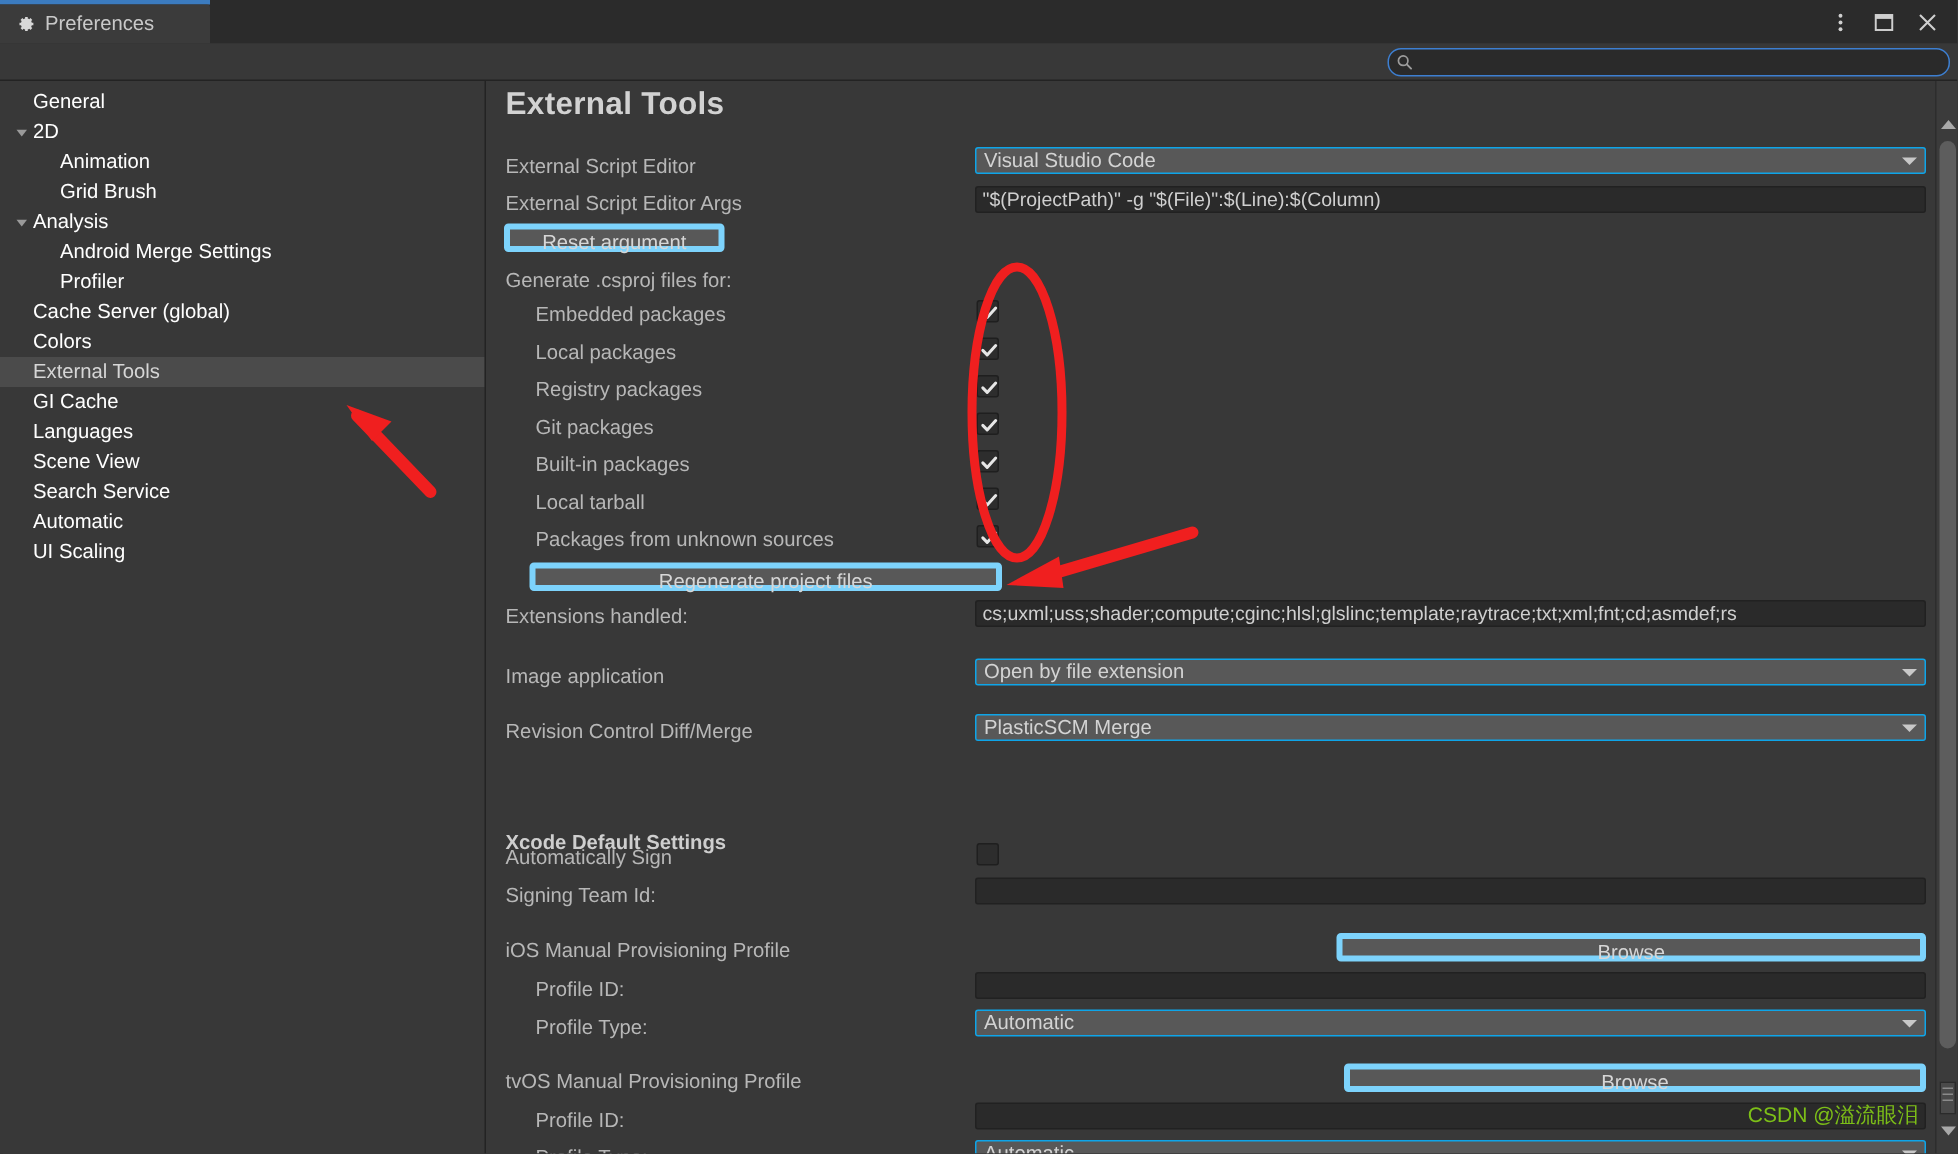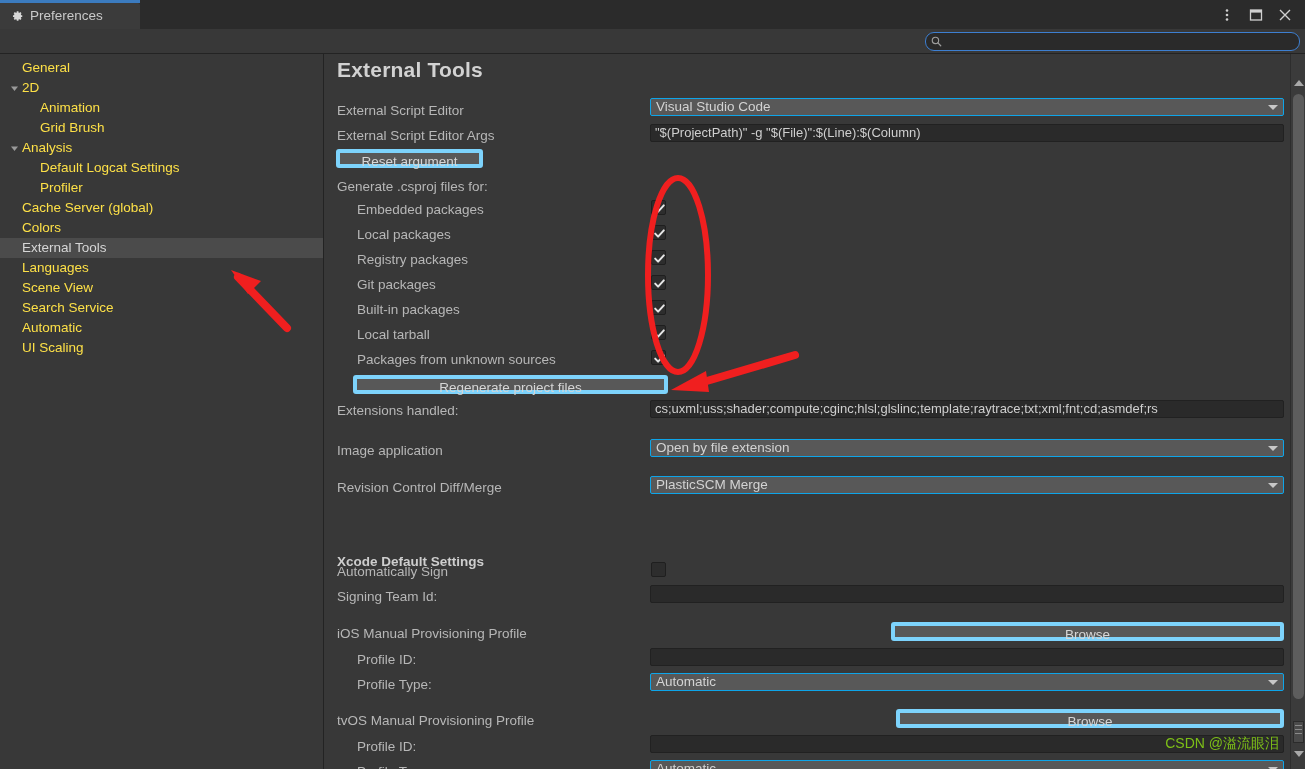--- a/index.html
+++ b/index.html
@@ -83,21 +83,21 @@
   .tree { position: relative; padding-top: 4px; }
   .tnode {
     position: relative; height: 20px; display: flex; align-items: center;
     padding-left: 8px; white-space: nowrap;
   }
   .tnode.sel { background: #4b4b4b; }
   .twist {
     width: 13px; height: 13px; flex: 0 0 auto; margin-right: 1px;
   }
   .twist-spacer { width: 14px; flex: 0 0 auto; }
-  .tlabel { font-size: 13.5px; color: #fde047; line-height: 1; }
+  .tlabel { font-size: 13.5px; color: #ffffff; line-height: 1; }
   .tnode.sel .tlabel { color: #d6d6d6; }
   .indent-child .tlabel { margin-left: 18px; }
 
   
   .main {
     position: absolute; left: 325px; top: 54px; width: 980px; height: 715px;
     background: #383838;
     overflow: hidden;
   }
   .page-title {
@@ -230,37 +230,41 @@
           <span class="tlabel">Grid Brush</span>
         </div>
         <div class="tnode">
           <svg class="twist" viewBox="0 0 13 13">
             <path d="M3 4.5 L10 4.5 L6.5 9 Z" fill="#9a9a9a"></path>
           </svg>
           <span class="tlabel">Analysis</span>
         </div>
         <div class="tnode indent-child">
           <span class="twist-spacer"></span>
-          <span class="tlabel">Default Logcat Settings</span>
+          <span class="tlabel">Android Merge Settings</span>
         </div>
         <div class="tnode indent-child">
           <span class="twist-spacer"></span>
           <span class="tlabel">Profiler</span>
         </div>
         <div class="tnode">
           <span class="twist-spacer"></span>
           <span class="tlabel">Cache Server (global)</span>
         </div>
         <div class="tnode">
           <span class="twist-spacer"></span>
           <span class="tlabel">Colors</span>
         </div>
         <div class="tnode sel">
           <span class="twist-spacer"></span>
           <span class="tlabel">External Tools</span>
+        </div>
+        <div class="tnode">
+          <span class="twist-spacer"></span>
+          <span class="tlabel">GI Cache</span>
         </div>
         <div class="tnode">
           <span class="twist-spacer"></span>
           <span class="tlabel">Languages</span>
         </div>
         <div class="tnode">
           <span class="twist-spacer"></span>
           <span class="tlabel">Scene View</span>
         </div>
         <div class="tnode">

